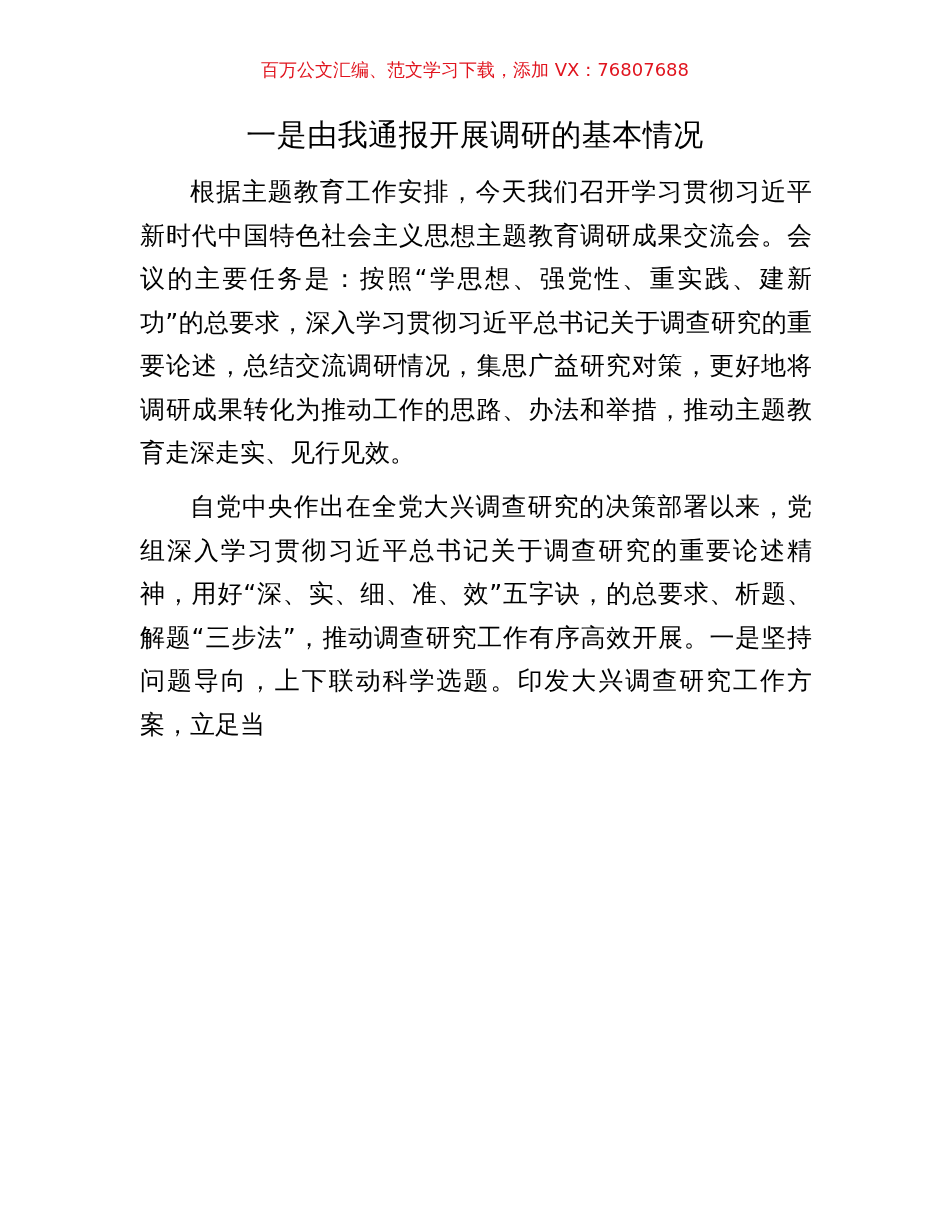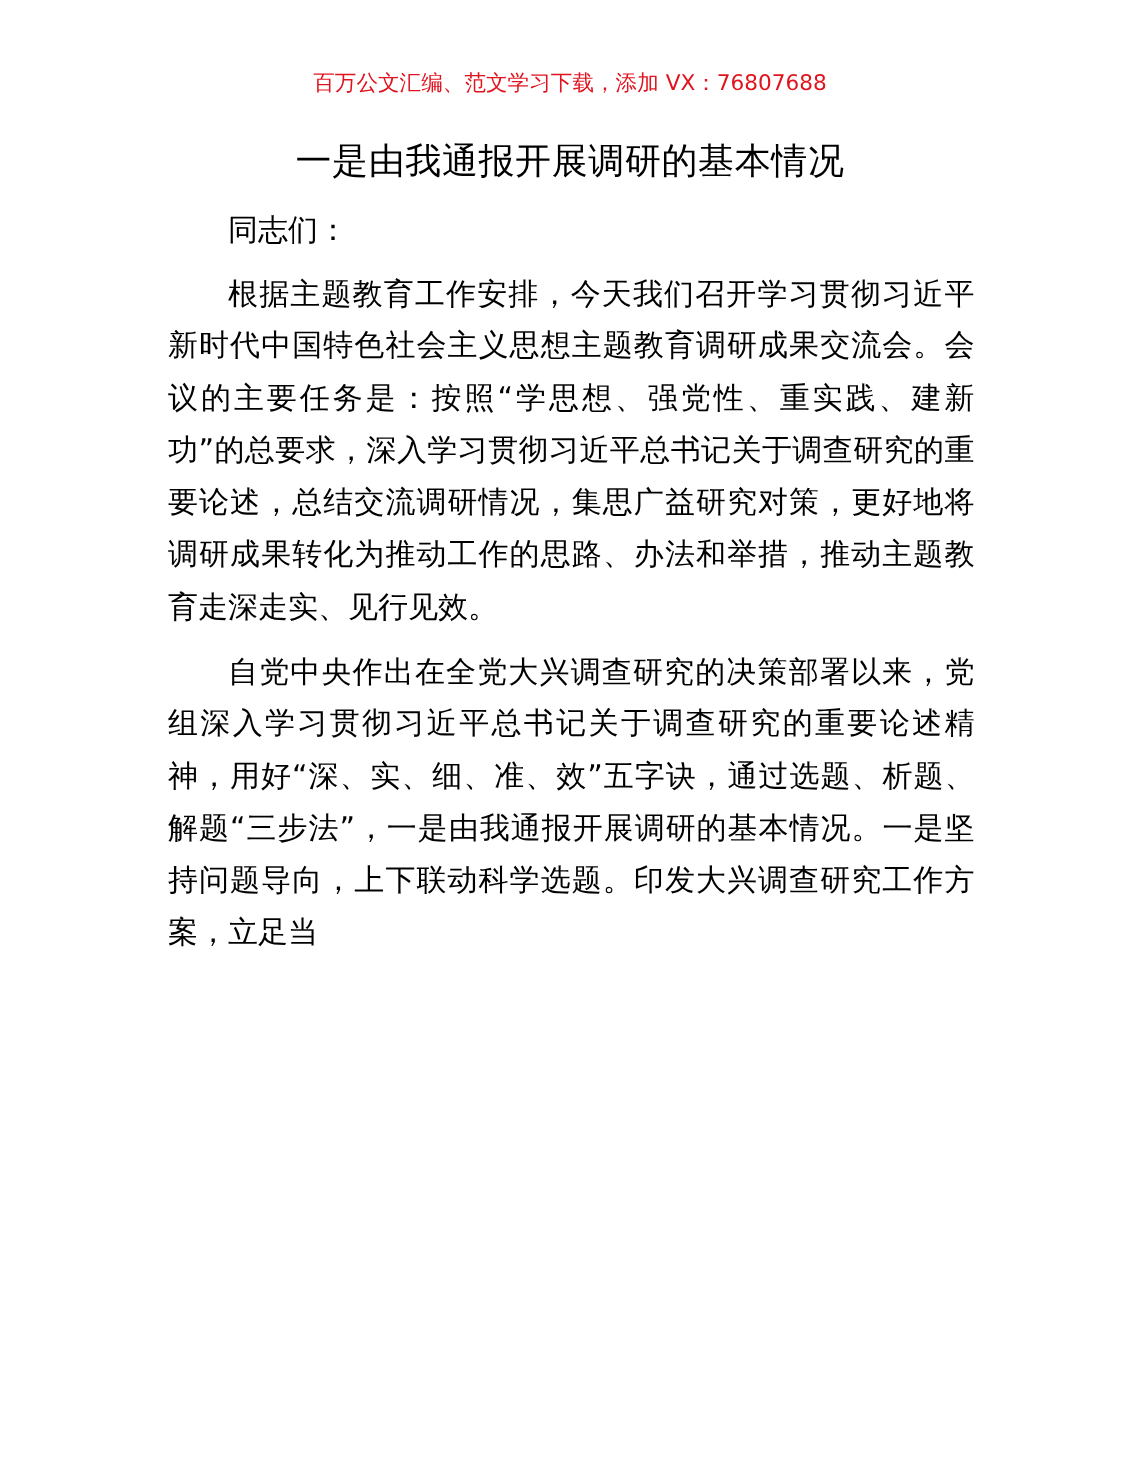--- a/index.html
+++ b/index.html
@@ -56,16 +56,15 @@
     }
   </style>
 </head>
 <body>
 
 <div class="header-banner">百万公文汇编、范文学习下载，添加 VX：76807688</div>
 
 <h1 class="doc-title" style="margin:0;font-weight:normal;">一是由我通报开展调研的基本情况</h1>
 
 <div class="doc-body">
-  <p class="para salutation">同志们：</p>
   <p class="para">根据主题教育工作安排，今天我们召开学习贯彻习近平新时代中国特色社会主义思想主题教育调研成果交流会。会议的主要任务是：按照“学思想、强党性、重实践、建新功”的总要求，深入学习贯彻习近平总书记关于调查研究的重要论述，总结交流调研情况，集思广益研究对策，更好地将调研成果转化为推动工作的思路、办法和举措，推动主题教育走深走实、见行见效。</p>
-  <p class="para">自党中央作出在全党大兴调查研究的决策部署以来，党组深入学习贯彻习近平总书记关于调查研究的重要论述精神，用好“深、实、细、准、效”五字诀，通过选题、析题、解题“三步法”，一是由我通报开展调研的基本情况。一是坚持问题导向，上下联动科学选题。印发大兴调查研究工作方案，立足当</p>
+  <p class="para">自党中央作出在全党大兴调查研究的决策部署以来，党组深入学习贯彻习近平总书记关于调查研究的重要论述精神，用好“深、实、细、准、效”五字诀，的总要求、析题、解题“三步法”，推动调查研究工作有序高效开展。一是坚持问题导向，上下联动科学选题。印发大兴调查研究工作方案，立足当</p>
 </div>
 
 </body></html>

